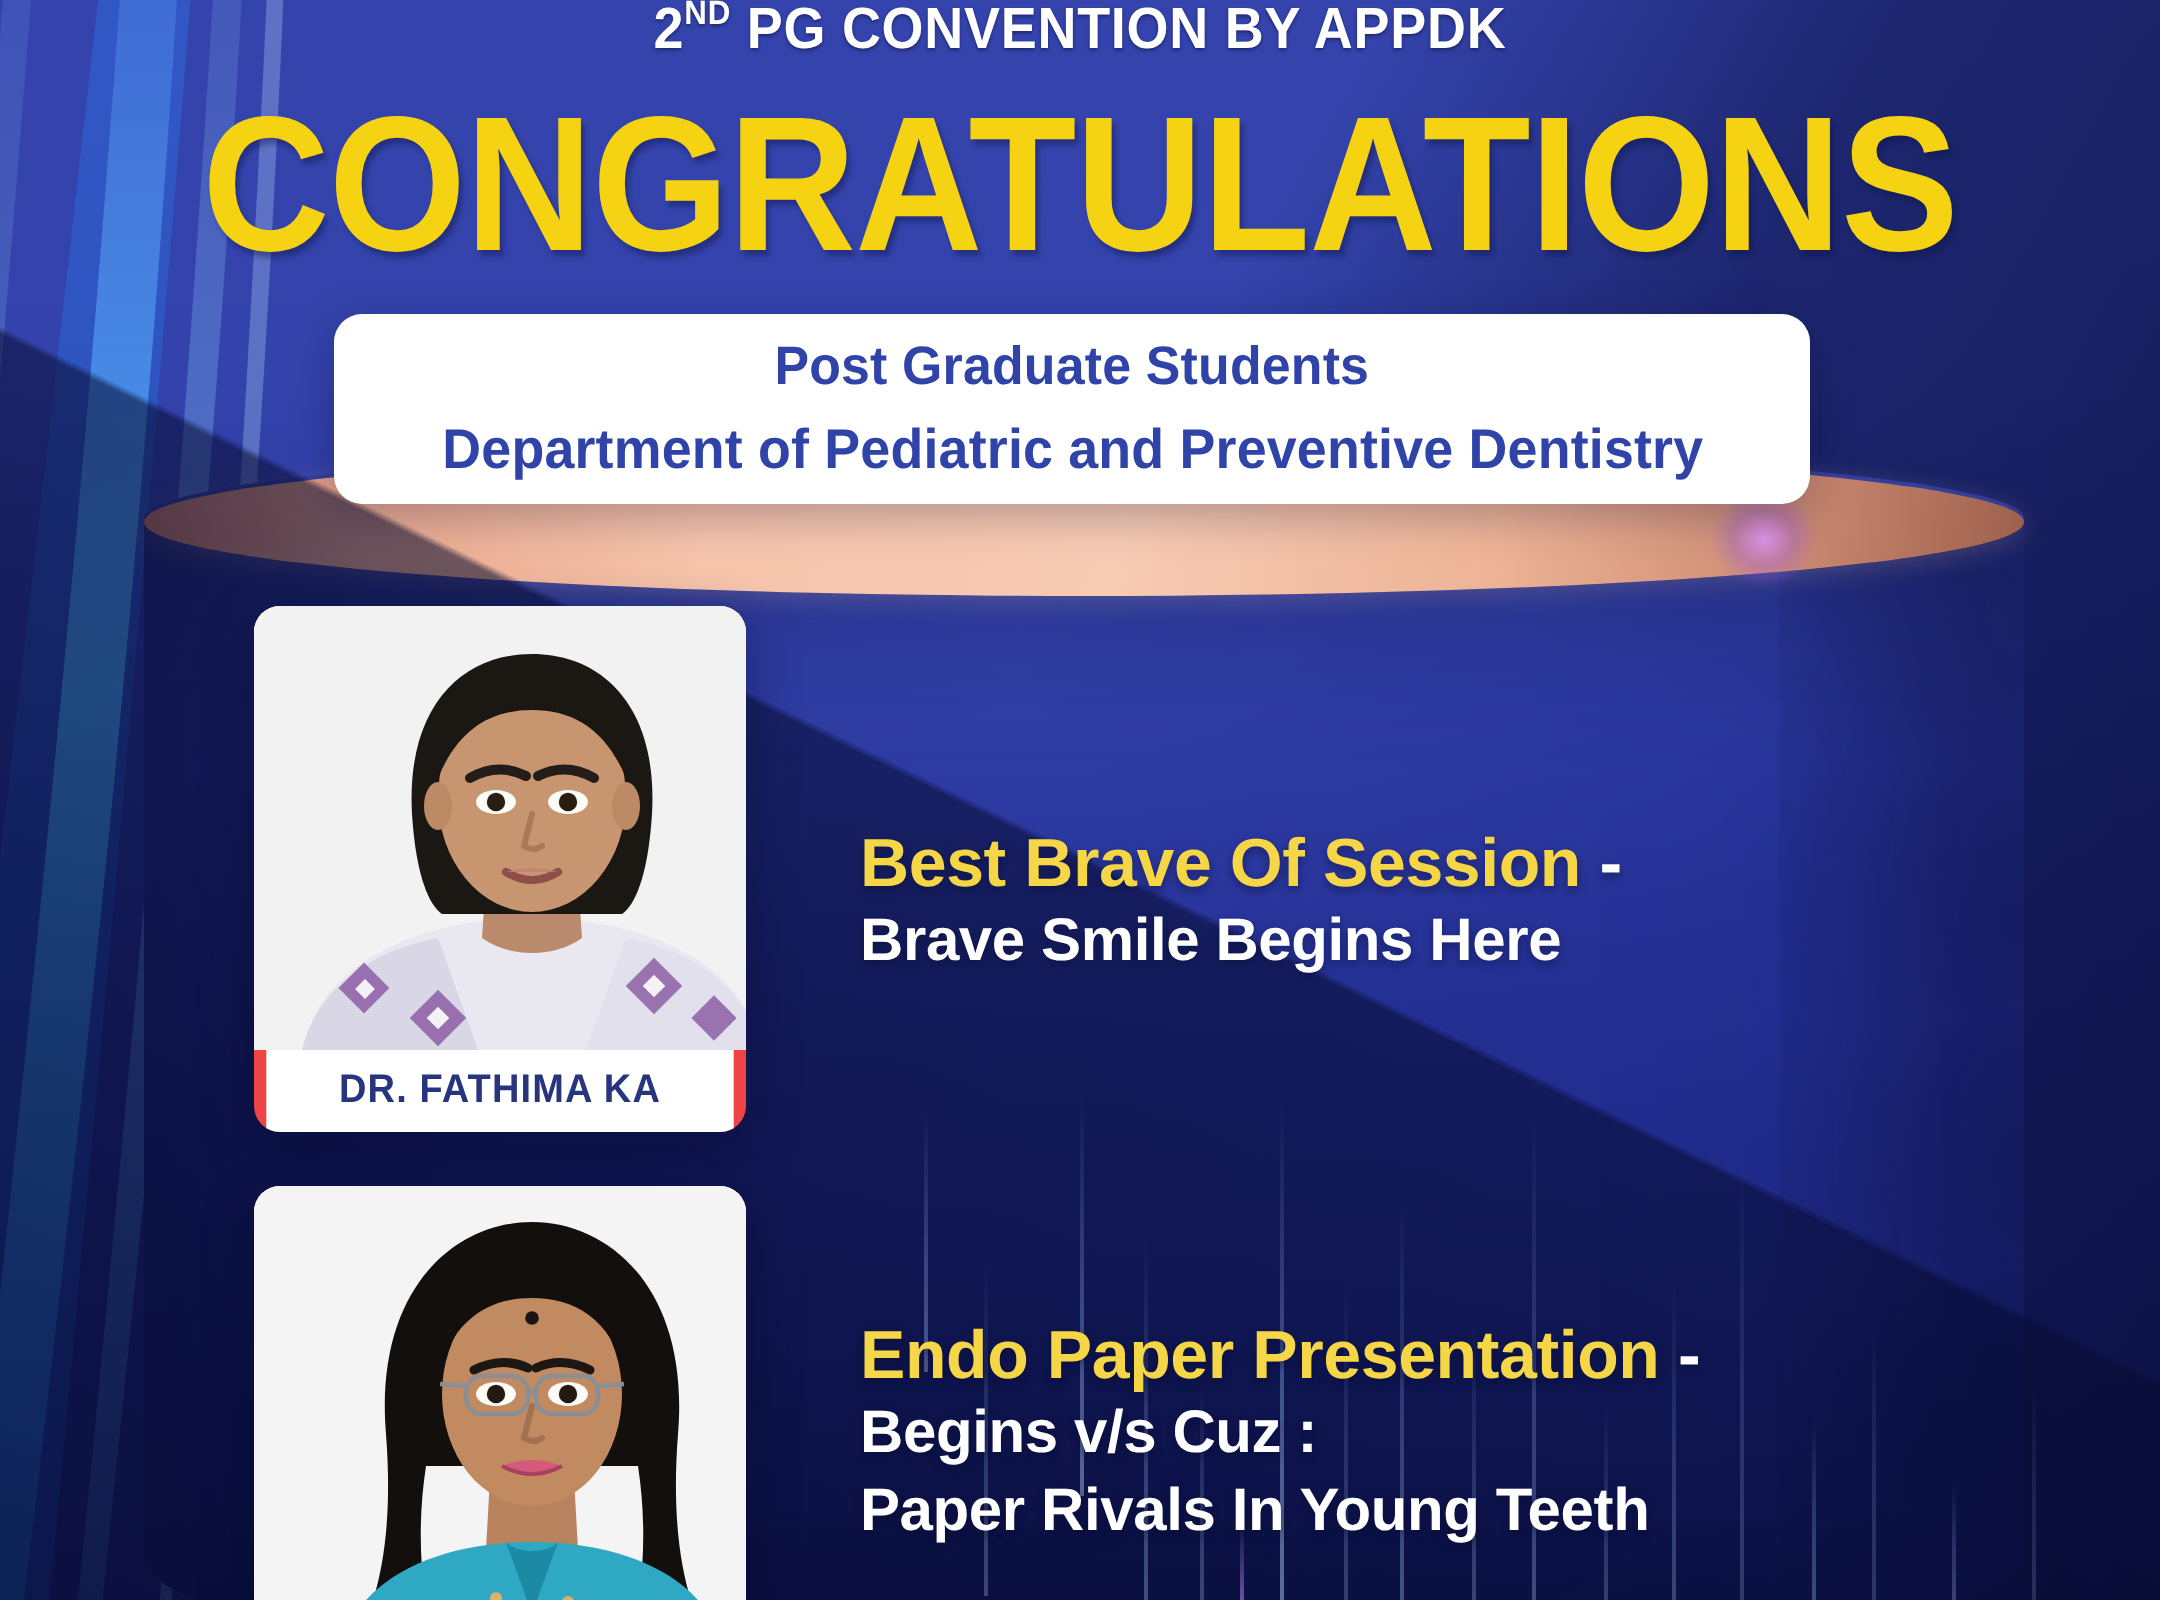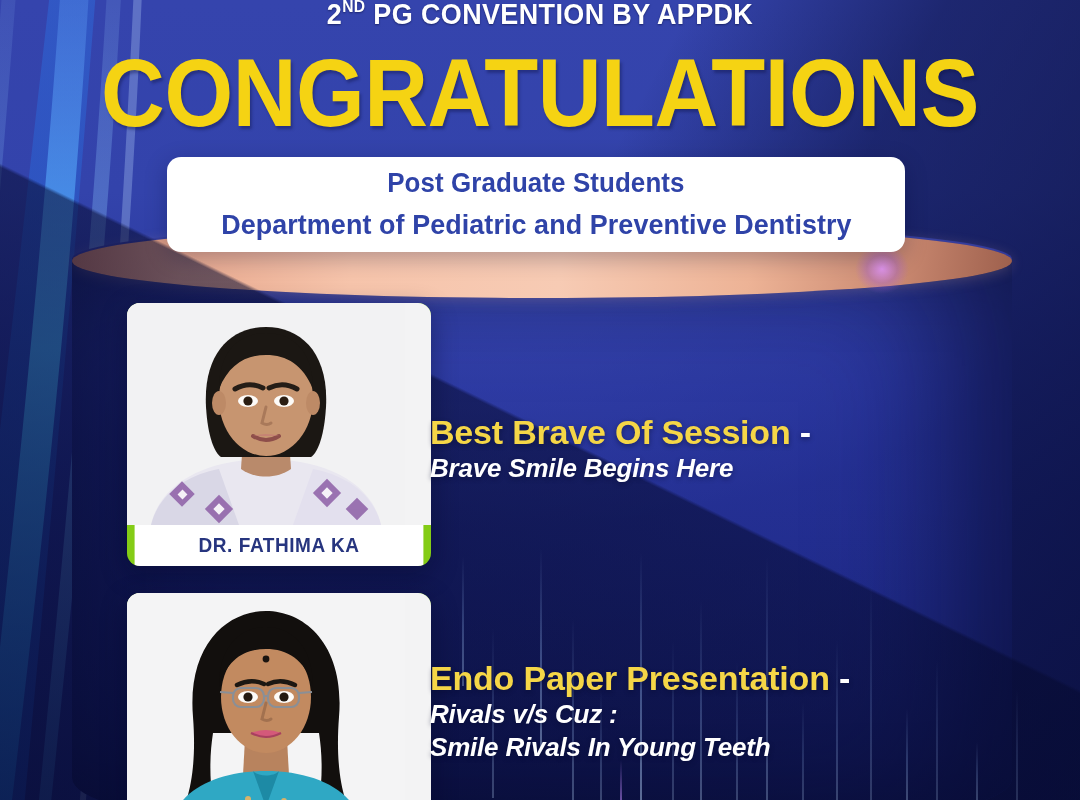--- a/index.html
+++ b/index.html
@@ -133,22 +133,22 @@
     color:#2f43a8; font-size:27px; font-weight:700; letter-spacing:0.1px;
     transform:scaleX(0.96);
   }
   .banner-line2 {
     color:#2f43a8; font-size:28px; font-weight:700; letter-spacing:0.1px;
     transform:scaleX(0.96);
   }
 
   .photo-card {
     position:absolute;
-    width:304px;
-    background:#84cc16;
+    width:246px;
+    background:#ef4444;
     border-radius:13px;
     overflow:hidden;
     box-shadow:0 8px 26px rgba(4,8,40,0.42);
   }
   .photo-card.c1 { left:127px; top:303px; height:263px; }
   .photo-card.c2 { left:127px; top:593px; height:230px; }
 
   .photo { position:relative; width:100%; background:#f3f3f4; overflow:hidden; }
   .photo.p1 { height:222px; }
   .photo.p2 { height:230px; }
@@ -170,25 +170,24 @@
   .award.a2 { left:430px; top:658px; }
 
   .award-title {
     font-size:34px; font-weight:700; line-height:1.18;
     color:#f5d647;
     letter-spacing:-0.2px;
     text-shadow:0 2px 5px rgba(6,10,45,0.45);
   }
   .award-title .dash { color:#ffffff; }
   .award-sub {
-    font-size:26px; font-weight:700; line-height:1.28;
+    font-size:30px; font-weight:700; line-height:1.28;
     color:#ffffff;
     letter-spacing:-0.2px;
     text-shadow:0 2px 5px rgba(6,10,45,0.45);
-    font-style:italic;
   }
 </style>
 </head>
 <body>
 
 <div id="poster">
 
   <div class="bg-base"></div>
 
   <svg class="swoosh" viewBox="0 0 230 870" preserveAspectRatio="none">
@@ -348,17 +347,17 @@
     <div class="award-title">
       <span>Best Brave Of Session</span><span class="dash"> -</span>
     </div>
     <div class="award-sub">Brave Smile Begins Here</div>
   </div>
 
   <div class="award a2">
     <div class="award-title">
       <span>Endo Paper Presentation</span><span class="dash"> -</span>
     </div>
-    <div class="award-sub">Rivals v/s Cuz :</div>
-    <div class="award-sub">Smile Rivals In Young Teeth</div>
+    <div class="award-sub">Begins v/s Cuz :</div>
+    <div class="award-sub">Paper Rivals In Young Teeth</div>
   </div>
 
 </div>
 
 </body></html>

